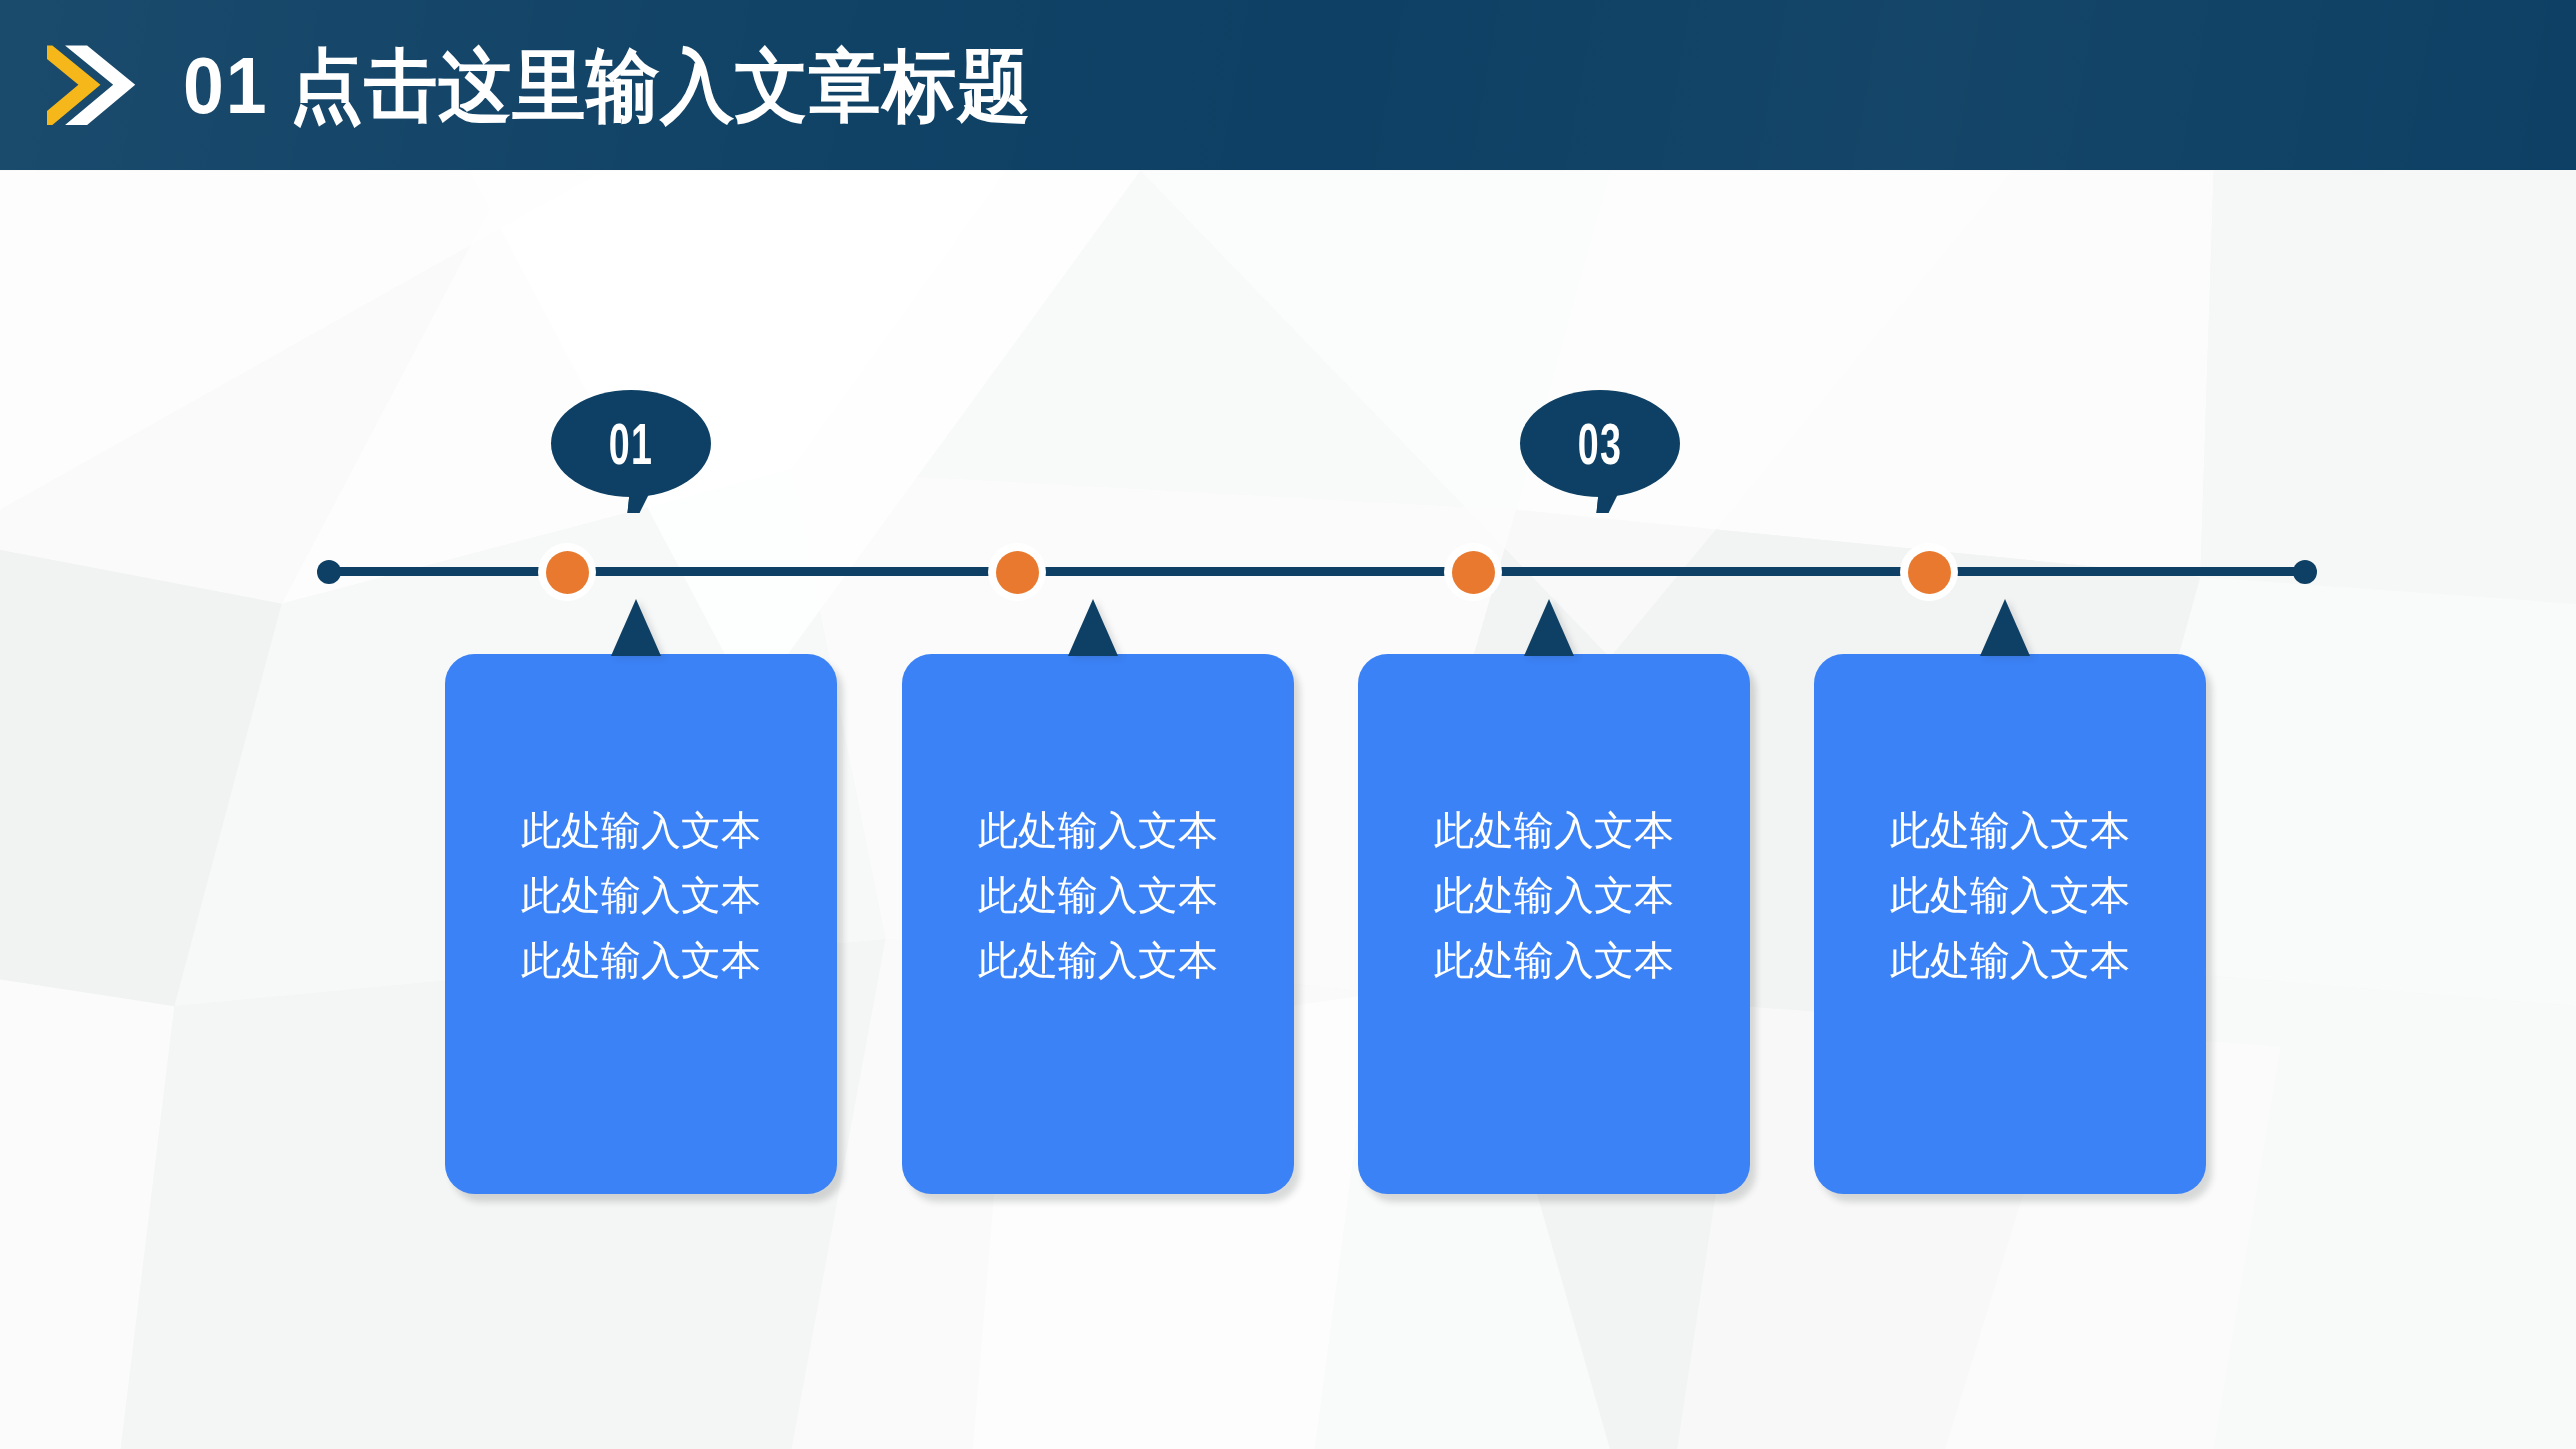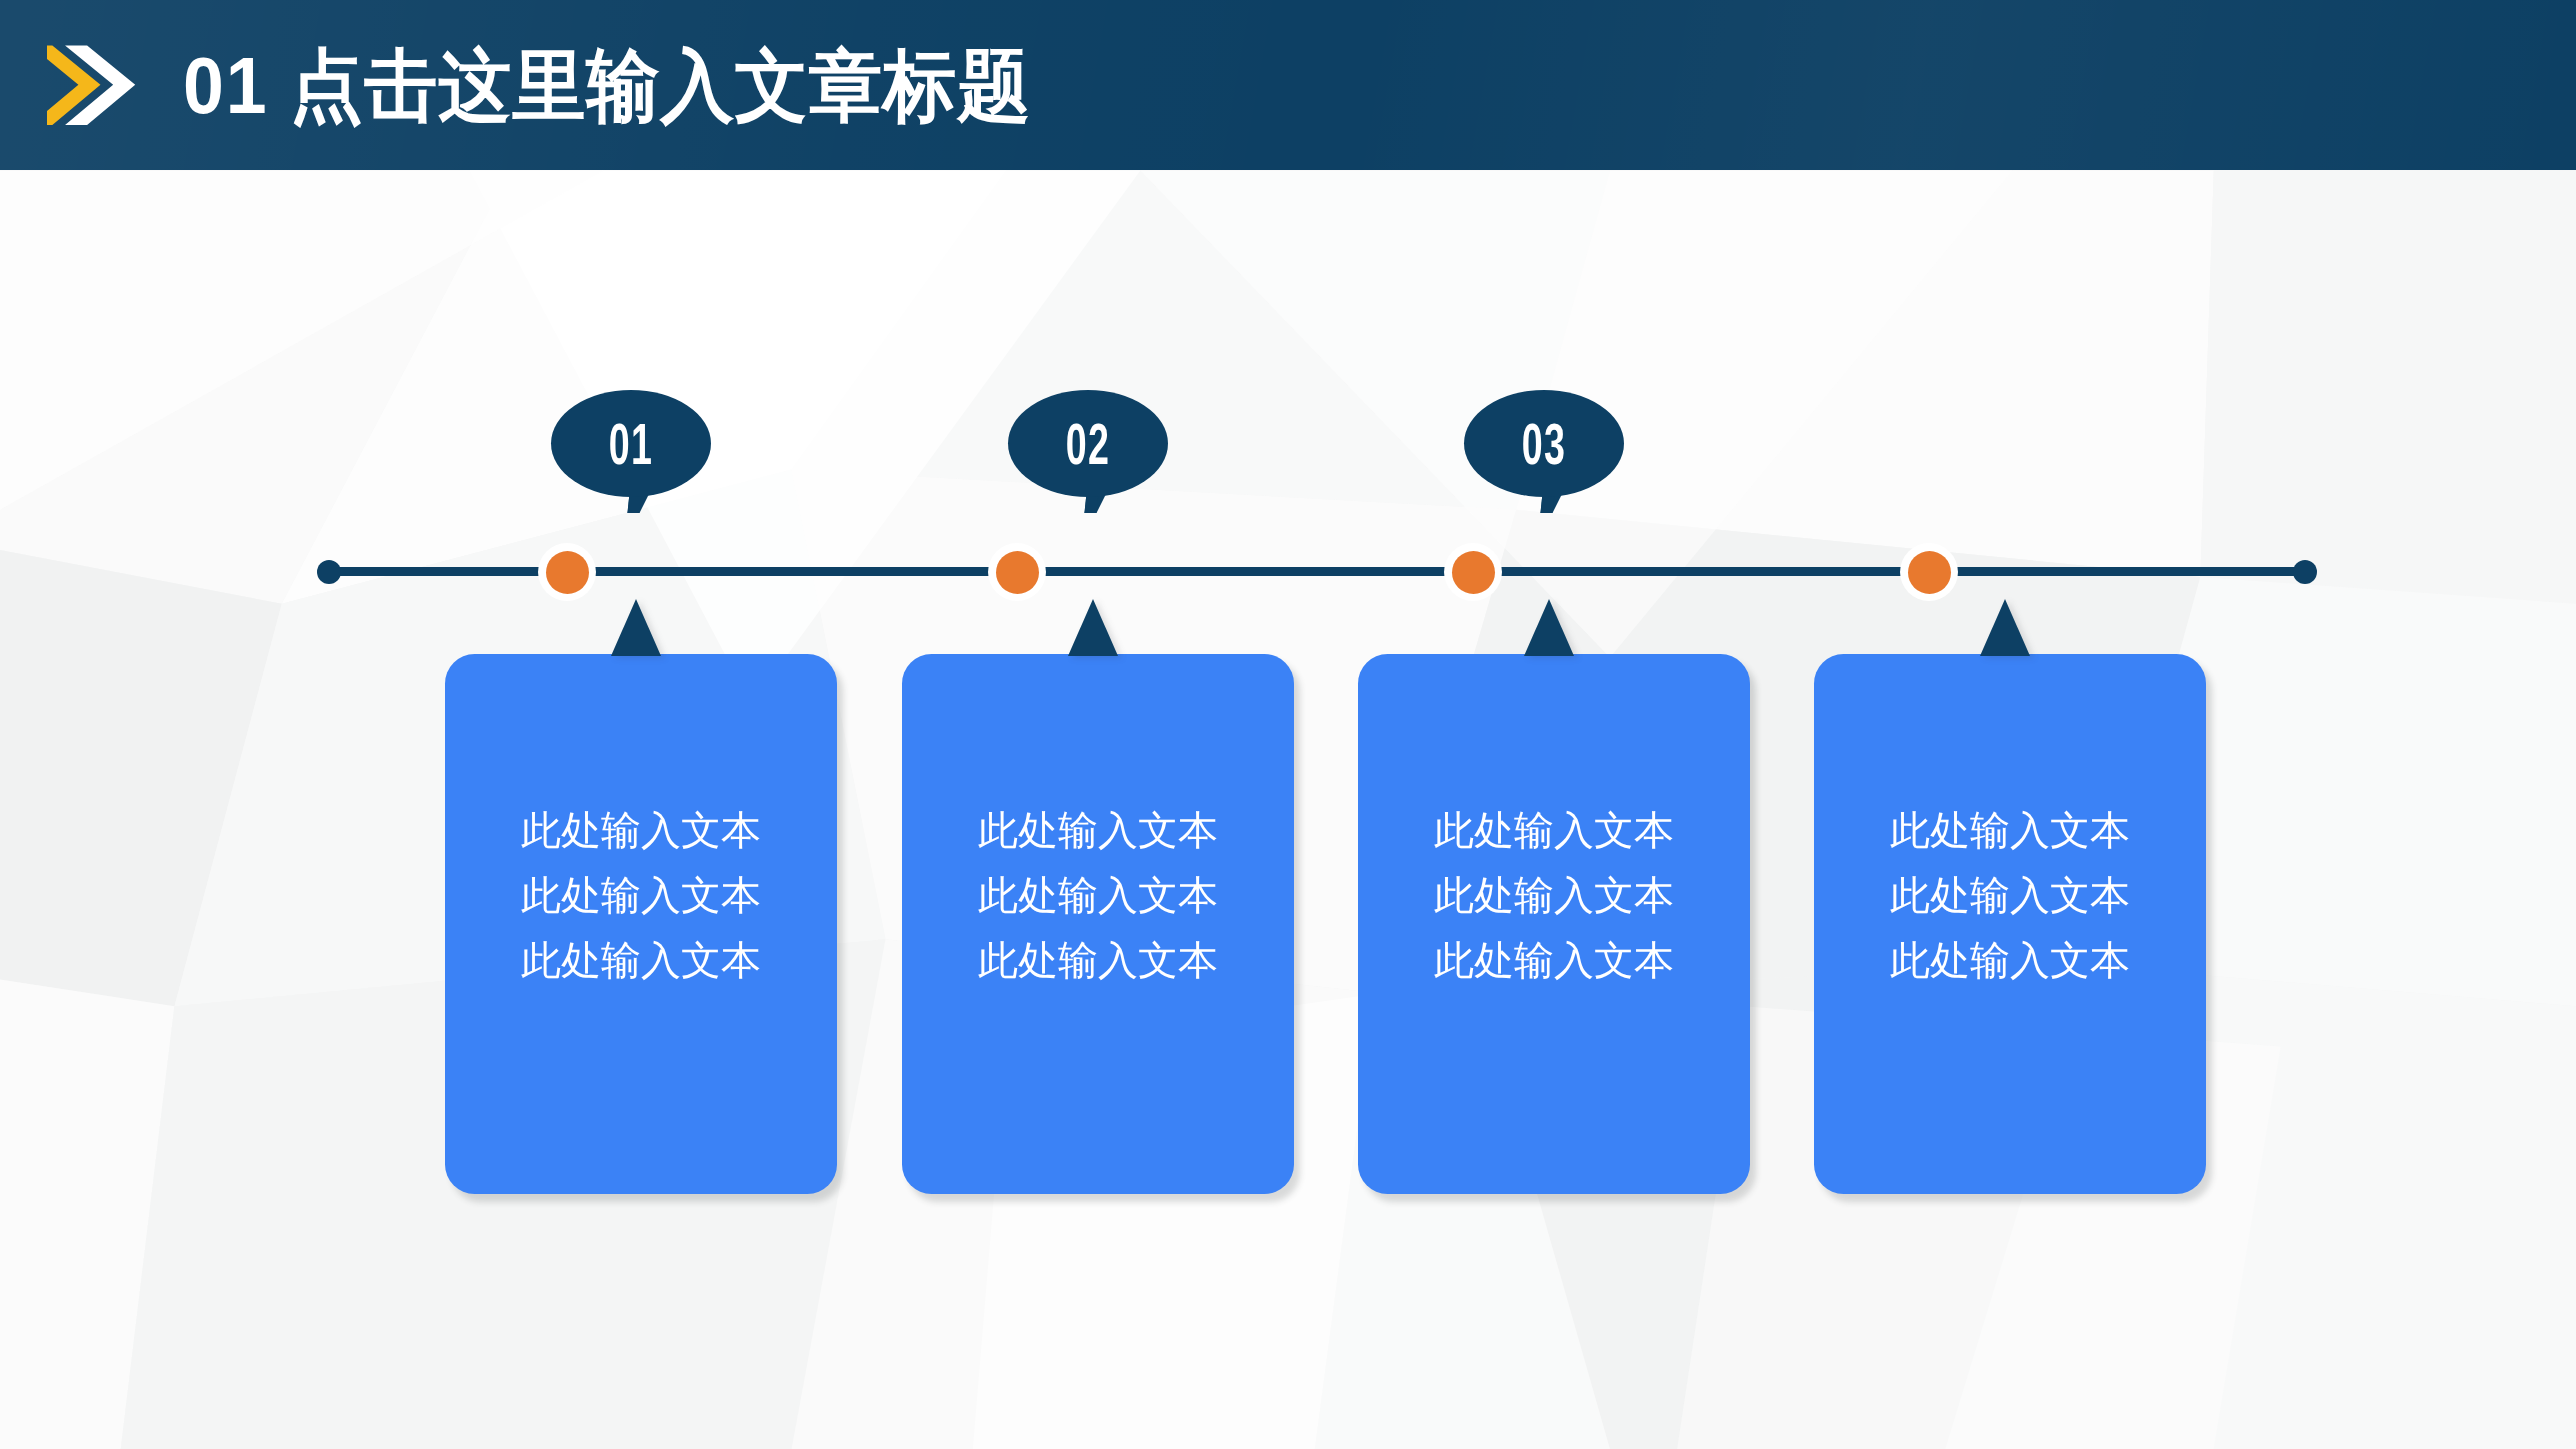--- a/index.html
+++ b/index.html
@@ -256,26 +256,21 @@
     <div class="node" style="left:1600px">
         <div class="node-dot"></div>
       </div>
   </div>
 
   <div class="bubble" style="left:631px">
     <div class="bubble-tail"></div>
     <div class="bubble-body"></div>
     <div class="bubble-num">01</div>
   </div>
-  <div class="bubble" style="left:1088px">
-    <div class="bubble-tail"></div>
-    <div class="bubble-body"></div>
-    <div class="bubble-num">02</div>
-  </div>
-  <div class="bubble" style="left:1544px">
+  <div class="bubble" style="left:1600px">
     <div class="bubble-tail"></div>
     <div class="bubble-body"></div>
     <div class="bubble-num">03</div>
   </div>
 
   <div class="card" style="left:641px">
     <div class="card-tail"></div>
     <div class="card-text">
       <span class="line">此处输入文本</span>
       <span class="line">此处输入文本</span>

